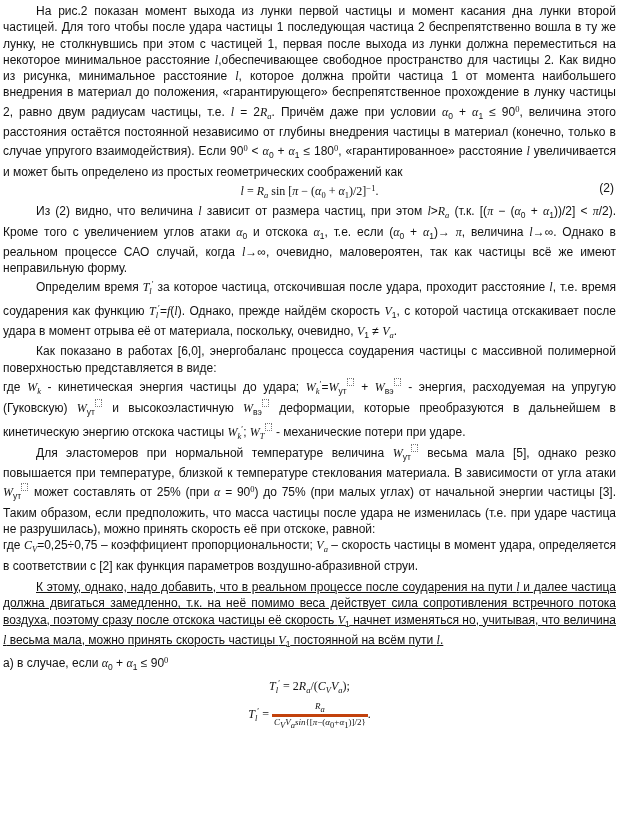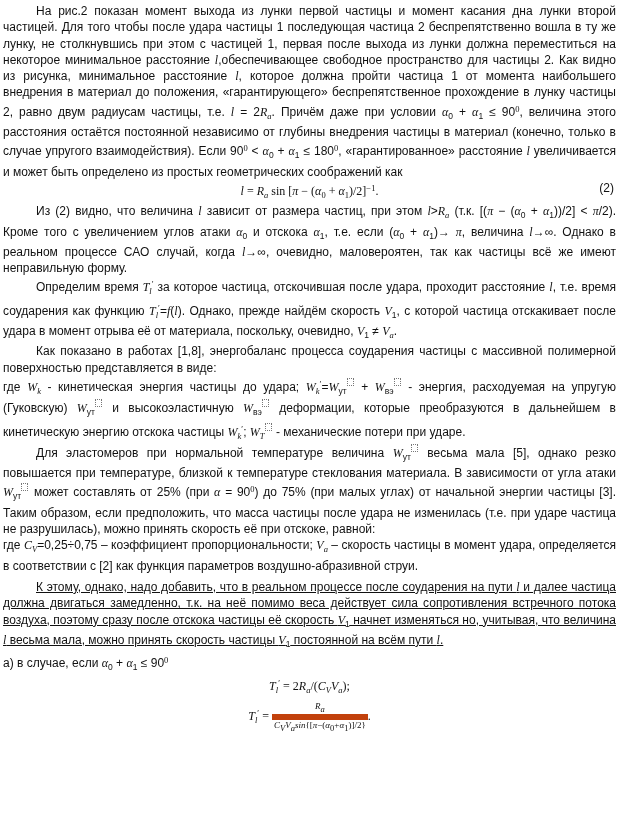--- a/index.html
+++ b/index.html
@@ -13,34 +13,34 @@
   .formula.tall{margin:2px 0 4px;}
   .i{font-family:"Liberation Serif",serif;font-style:italic;}
   .sub{font-size:8.5px;vertical-align:-3px;}
   .isub{font-size:8.5px;vertical-align:-3px;font-family:"Liberation Serif",serif;font-style:italic;}
   .sup{font-size:8.5px;vertical-align:4px;font-family:"Liberation Serif",serif;}
   .box{display:inline-block;width:5px;height:6px;border:1px dotted #777;
     vertical-align:5px;margin:0 1px 0 0;}
   .eqno{position:absolute;right:2px;top:0;font-family:"Liberation Sans",sans-serif;}
   .frac{display:inline-block;vertical-align:middle;text-align:center;
     font-size:9px;line-height:10px;}
-  .fn{display:block;border-bottom:6px solid #c2410c;padding:0 2px;}
+  .fn{display:block;border-bottom:3px solid #c2410c;padding:0 2px;}
   .fd{display:block;padding:0 2px;}
   .gapblock{height:22px;}
 </style>
 </head>
 <body>
 
 <div class="page">
   <div>
       <div class="p indent">На рис.2 показан момент выхода из лунки первой частицы и момент касания дна лунки второй частицей. Для того чтобы после удара частицы 1 последующая частица 2 беспрепятственно вошла в ту же лунку, не столкнувшись при этом с частицей 1, первая после выхода из лунки должна переместиться на некоторое минимальное расстояние <span class="i">l</span>,обеспечивающее свободное пространство для частицы 2. Как видно из рисунка, минимальное расстояние <span class="i">l</span>, которое должна пройти частица 1 от момента наибольшего внедрения в материал до положения, «гарантирующего» беспрепятственное прохождение в лунку частицы 2, равно двум радиусам частицы, т.е. <span class="i">l</span> = 2<span class="i">R</span><span class="isub">a</span>. Причём даже при условии <span class="i">α</span><span class="sub">0</span> + <span class="i">α</span><span class="sub">1</span> ≤ 90<span class="sup">0</span>, величина этого расстояния остаётся постоянной независимо от глубины внедрения частицы в материал (конечно, только в случае упругого взаимодействия). Если 90<span class="sup">0</span> &lt; <span class="i">α</span><span class="sub">0</span> + <span class="i">α</span><span class="sub">1</span> ≤ 180<span class="sup">0</span>, «гарантированное» расстояние <span class="i">l</span> увеличивается и может быть определено из простых геометрических соображений как</div>
       <div class="formula"><span class="i">l</span> = <span class="i">R</span><span class="isub">a</span> sin [<span class="i">π</span> − (<span class="i">α</span><span class="sub">0</span> + <span class="i">α</span><span class="sub">1</span>)/2]<span class="sup">−1</span>.<span class="eqno">(2)</span></div>
       <div class="p indent">Из (2) видно, что величина <span class="i">l</span> зависит от размера частиц, при этом <span class="i">l</span>&gt;<span class="i">R</span><span class="isub">a</span> (т.к. [(<span class="i">π</span> − (<span class="i">α</span><span class="sub">0</span> + <span class="i">α</span><span class="sub">1</span>))/2] &lt; <span class="i">π</span>/2). Кроме того с увеличением углов атаки <span class="i">α</span><span class="sub">0</span> и отскока <span class="i">α</span><span class="sub">1</span>, т.е. если (<span class="i">α</span><span class="sub">0</span> + <span class="i">α</span><span class="sub">1</span>)→ <span class="i">π</span>, величина <span class="i">l</span>→∞. Однако в реальном процессе САО случай, когда <span class="i">l</span>→∞, очевидно, маловероятен, так как частицы всё же имеют неправильную форму.</div>
       <div class="p indent">Определим время <span class="i">T</span><span class="isub">l</span><span class="sup">′</span> за которое частица, отскочившая после удара, проходит расстояние <span class="i">l</span>, т.е. время соударения как функцию <span class="i">T</span><span class="isub">l</span><span class="sup">′</span>=<span class="i">f</span>(<span class="i">l</span>). Однако, прежде найдём скорость <span class="i">V</span><span class="sub">1</span>, с которой частица отскакивает после удара в момент отрыва её от материала, поскольку, очевидно, <span class="i">V</span><span class="sub">1</span> ≠ <span class="i">V</span><span class="isub">a</span>.</div>
-      <div class="p indent">Как показано в работах [1,8], энергобаланс процесса соударения частицы с массивной полимерной поверхностью представляется в виде:</div>
+      <div class="p indent">Как показано в работах [6,0], энергобаланс процесса соударения частицы с массивной полимерной поверхностью представляется в виде:</div>
       <div class="p">где <span class="i">W</span><span class="isub">k</span> - кинетическая энергия частицы до удара; <span class="i">W</span><span class="isub">k</span><span class="sup">′</span>=<span class="i">W</span><span class="sub">ут</span><span class="box"></span> + <span class="i">W</span><span class="sub">вэ</span><span class="box"></span> - энергия, расходуемая на упругую (Гуковскую) <span class="i">W</span><span class="sub">ут</span><span class="box"></span> и высокоэластичную <span class="i">W</span><span class="sub">вэ</span><span class="box"></span> деформации, которые преобразуются в дальнейшем в кинетическую энергию отскока частицы <span class="i">W</span><span class="isub">k</span><span class="sup">′</span>; <span class="i">W</span><span class="isub">T</span><span class="box"></span> - механические потери при ударе.</div>
       <div class="p indent">Для эластомеров при нормальной температуре величина <span class="i">W</span><span class="sub">ут</span><span class="box"></span> весьма мала [5], однако резко повышается при температуре, близкой к температуре стеклования материала. В зависимости от угла атаки <span class="i">W</span><span class="sub">ут</span><span class="box"></span> может составлять от 25% (при <span class="i">α</span> = 90<span class="sup">0</span>) до 75% (при малых углах) от начальной энергии частицы [3]. Таким образом, если предположить, что масса частицы после удара не изменилась (т.е. при ударе частица не разрушилась), можно принять скорость её при отскоке, равной:</div>
       <div class="p">где <span class="i">C</span><span class="isub">V</span>=0,25÷0,75 – коэффициент пропорциональности; <span class="i">V</span><span class="isub">a</span> – скорость частицы в момент удара, определяется в соответствии с [2] как функция параметров воздушно-абразивной струи.</div>
       <div class="p indent mt">К этому, однако, надо добавить, что в реальном процессе после соударения на пути <span class="i">l</span> и далее частица должна двигаться замедленно, т.к. на неё помимо веса действует сила сопротивления встречного потока воздуха, поэтому сразу после отскока частицы её скорость <span class="i">V</span><span class="sub">1</span> начнет изменяться но, учитывая, что величина <span class="i">l</span> весьма мала, можно принять скорость частицы <span class="i">V</span><span class="sub">1</span> постоянной на всём пути <span class="i">l</span>.</div>
       <div class="p">а) в случае, если <span class="i">α</span><span class="sub">0</span> + <span class="i">α</span><span class="sub">1</span> ≤ 90<span class="sup">0</span></div>
       <div class="formula"><span class="i">T</span><span class="isub">l</span><span class="sup">′</span> = 2<span class="i">R</span><span class="isub">a</span>/(<span class="i">C</span><span class="isub">V</span><span class="i">V</span><span class="isub">a</span>);</div>
       <div class="formula tall"><span class="i">T</span><span class="isub">l</span><span class="sup">′</span> = <span class="frac"><span class="fn"><span class="i">R</span><span class="isub">a</span></span><span class="fd"><span class="i">C</span><span class="isub">V</span><span class="i">V</span><span class="isub">a</span><span class="i">sin</span>{[<span class="i">π</span>−(<span class="i">α</span><span class="sub">0</span>+<span class="i">α</span><span class="sub">1</span>)]/2}</span></span>.</div>
       <div class="gapblock"></div>
     </div>
 </div>

